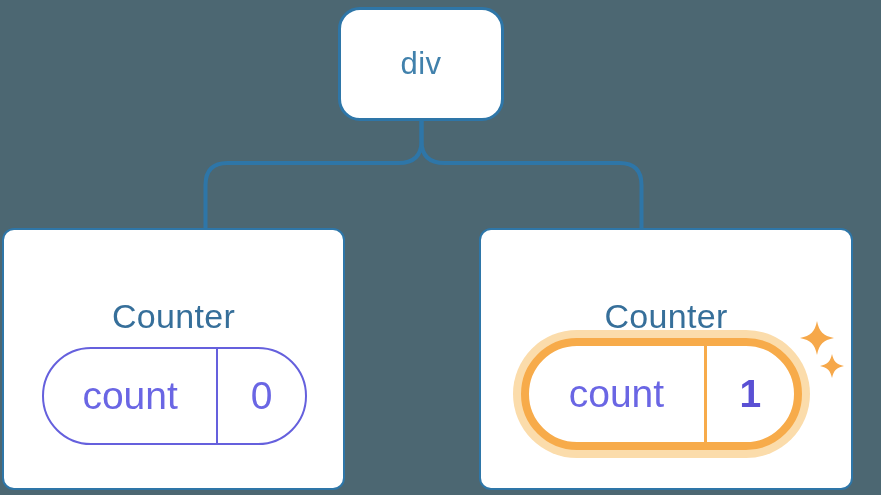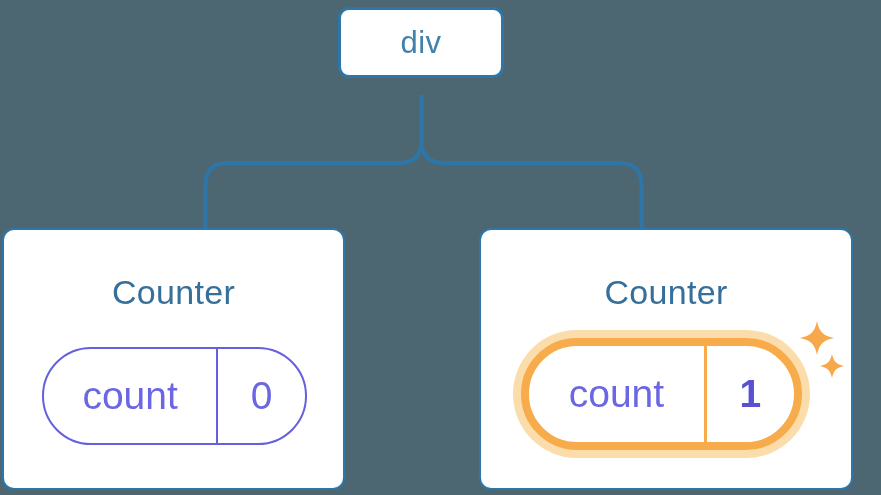--- a/index.html
+++ b/index.html
@@ -19,25 +19,25 @@
     position: absolute;
     left: 0;
     top: 0;
     pointer-events: none;
   }
   .node-root {
     position: absolute;
     left: 338px;
     top: 7px;
     width: 166px;
-    height: 71px;
+    height: 114px;
     box-sizing: border-box;
     background: #ffffff;
     border: 3px solid #2e76a8;
-    border-radius: 11px;
+    border-radius: 22px;
     display: flex;
     align-items: center;
     justify-content: center;
   }
   .node-root-label {
     font-size: 31px;
     font-weight: 500;
     color: #4181ac;
     letter-spacing: 0.5px;
   }
@@ -46,21 +46,21 @@
     top: 228px;
     height: 262px;
     box-sizing: border-box;
     background: #ffffff;
     border: 2px solid #2e76a8;
     border-radius: 12px;
   }
   .card-left  { left: 2px;   width: 343px; }
   .card-right { left: 479px; width: 374px; }
   .card-title {
-    margin-top: 43px;
+    margin-top: 67px;
     text-align: center;
     font-size: 34px;
     font-weight: 500;
     color: #366f9a;
     letter-spacing: 0.3px;
   }
   .pill {
     position: absolute;
     box-sizing: border-box;
     background: #ffffff;

